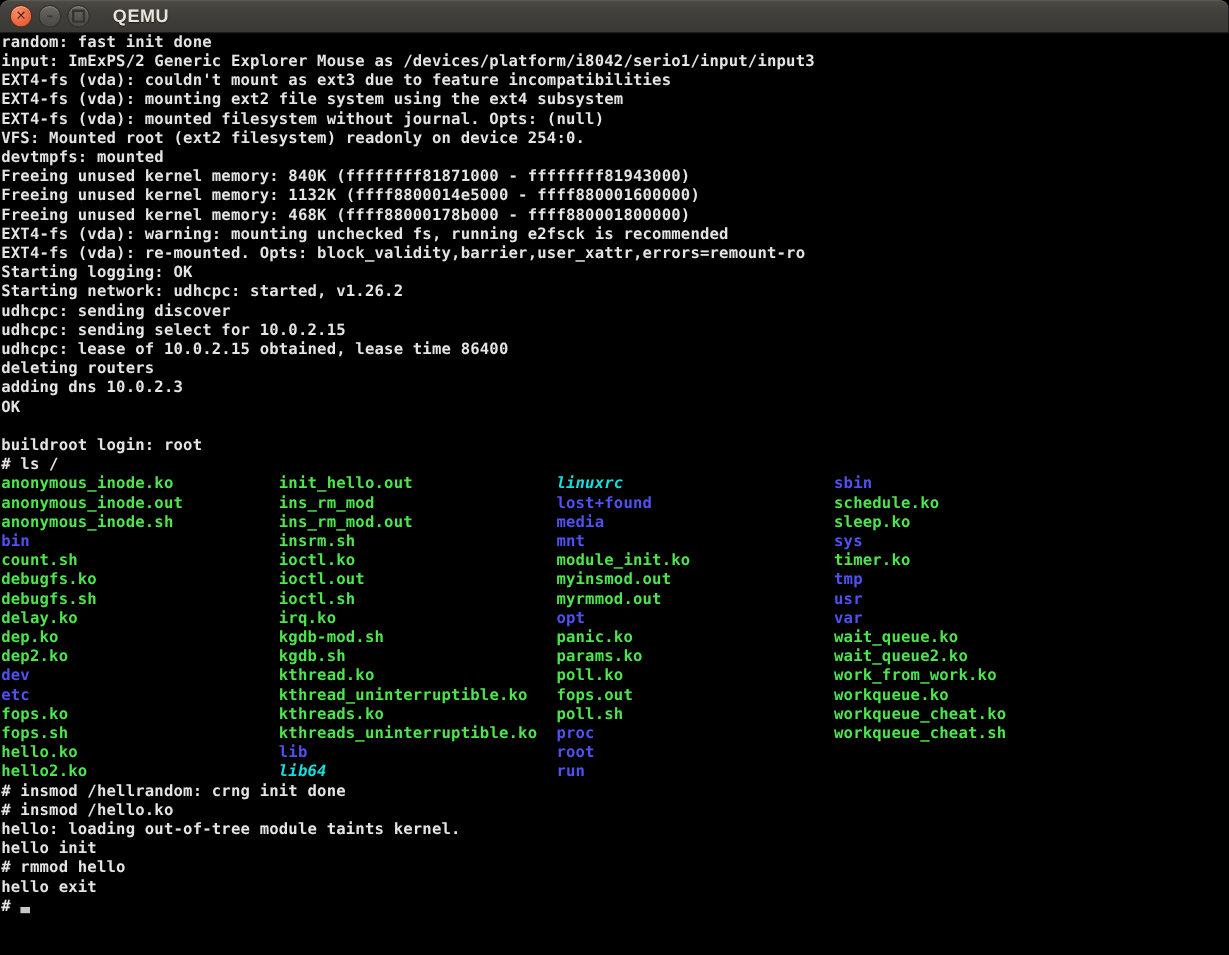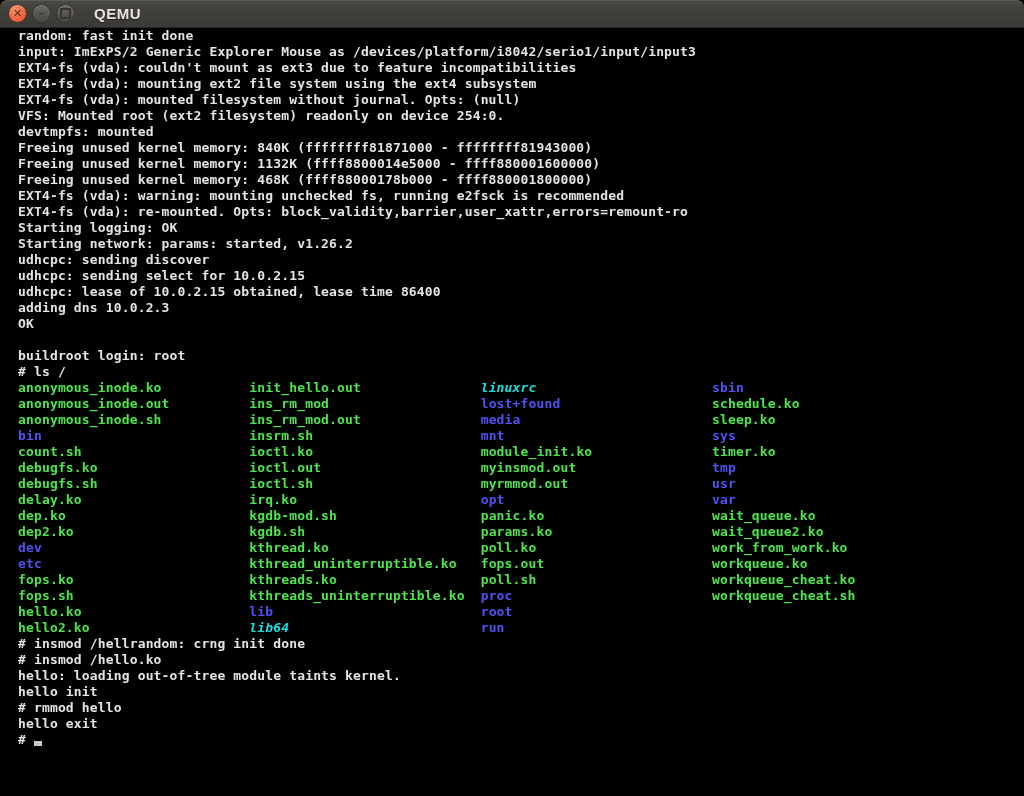--- a/index.html
+++ b/index.html
@@ -67,21 +67,21 @@
     color: #e9e5dd;
     text-shadow: 0 1px 1px rgba(0,0,0,.55);
     letter-spacing: 0.5px;
   }
   
   .screen {
     width: 1024px;
     height: 768px;
     background: var(--term-bg, #000);
     overflow: hidden;
-    padding-left: 18px;
+    padding-left: 1px;
     box-sizing: border-box;
   }
   .term-line {
     height: 16px;
     line-height: 16px;
     white-space: pre;
     font-family: "DejaVu Sans Mono", "Liberation Mono", monospace;
     font-size: 13px;
     font-weight: bold;
     letter-spacing: 0.15px;
@@ -123,24 +123,25 @@
       <div class="term-line"><span class="c-fg">EXT4-fs (vda): mounting ext2 file system using the ext4 subsystem</span></div>
       <div class="term-line"><span class="c-fg">EXT4-fs (vda): mounted filesystem without journal. Opts: (null)</span></div>
       <div class="term-line"><span class="c-fg">VFS: Mounted root (ext2 filesystem) readonly on device 254:0.</span></div>
       <div class="term-line"><span class="c-fg">devtmpfs: mounted</span></div>
       <div class="term-line"><span class="c-fg">Freeing unused kernel memory: 840K (ffffffff81871000 - ffffffff81943000)</span></div>
       <div class="term-line"><span class="c-fg">Freeing unused kernel memory: 1132K (ffff8800014e5000 - ffff880001600000)</span></div>
       <div class="term-line"><span class="c-fg">Freeing unused kernel memory: 468K (ffff88000178b000 - ffff880001800000)</span></div>
       <div class="term-line"><span class="c-fg">EXT4-fs (vda): warning: mounting unchecked fs, running e2fsck is recommended</span></div>
       <div class="term-line"><span class="c-fg">EXT4-fs (vda): re-mounted. Opts: block_validity,barrier,user_xattr,errors=remount-ro</span></div>
       <div class="term-line"><span class="c-fg">Starting logging: OK</span></div>
-      <div class="term-line"><span class="c-fg">Starting network: params: started, v1.26.2</span></div>
+      <div class="term-line"><span class="c-fg">Starting network: udhcpc: started, v1.26.2</span></div>
       <div class="term-line"><span class="c-fg">udhcpc: sending discover</span></div>
       <div class="term-line"><span class="c-fg">udhcpc: sending select for 10.0.2.15</span></div>
       <div class="term-line"><span class="c-fg">udhcpc: lease of 10.0.2.15 obtained, lease time 86400</span></div>
+      <div class="term-line"><span class="c-fg">deleting routers</span></div>
       <div class="term-line"><span class="c-fg">adding dns 10.0.2.3</span></div>
       <div class="term-line"><span class="c-fg">OK</span></div>
       <div class="term-line"><span class="c-fg"></span></div>
       <div class="term-line"><span class="c-fg">buildroot login: root</span></div>
       <div class="term-line"><span class="c-fg"># ls /</span></div>
       <div class="term-line"><span class="c-green">anonymous_inode.ko           </span><span class="c-green">init_hello.out               </span><span class="c-cyan">linuxrc                      </span><span class="c-blue">sbin</span></div>
       <div class="term-line"><span class="c-green">anonymous_inode.out          </span><span class="c-green">ins_rm_mod                   </span><span class="c-blue">lost+found                   </span><span class="c-green">schedule.ko</span></div>
       <div class="term-line"><span class="c-green">anonymous_inode.sh           </span><span class="c-green">ins_rm_mod.out               </span><span class="c-blue">media                        </span><span class="c-green">sleep.ko</span></div>
       <div class="term-line"><span class="c-blue">bin                          </span><span class="c-green">insrm.sh                     </span><span class="c-blue">mnt                          </span><span class="c-blue">sys</span></div>
       <div class="term-line"><span class="c-green">count.sh                     </span><span class="c-green">ioctl.ko                     </span><span class="c-green">module_init.ko               </span><span class="c-green">timer.ko</span></div>

